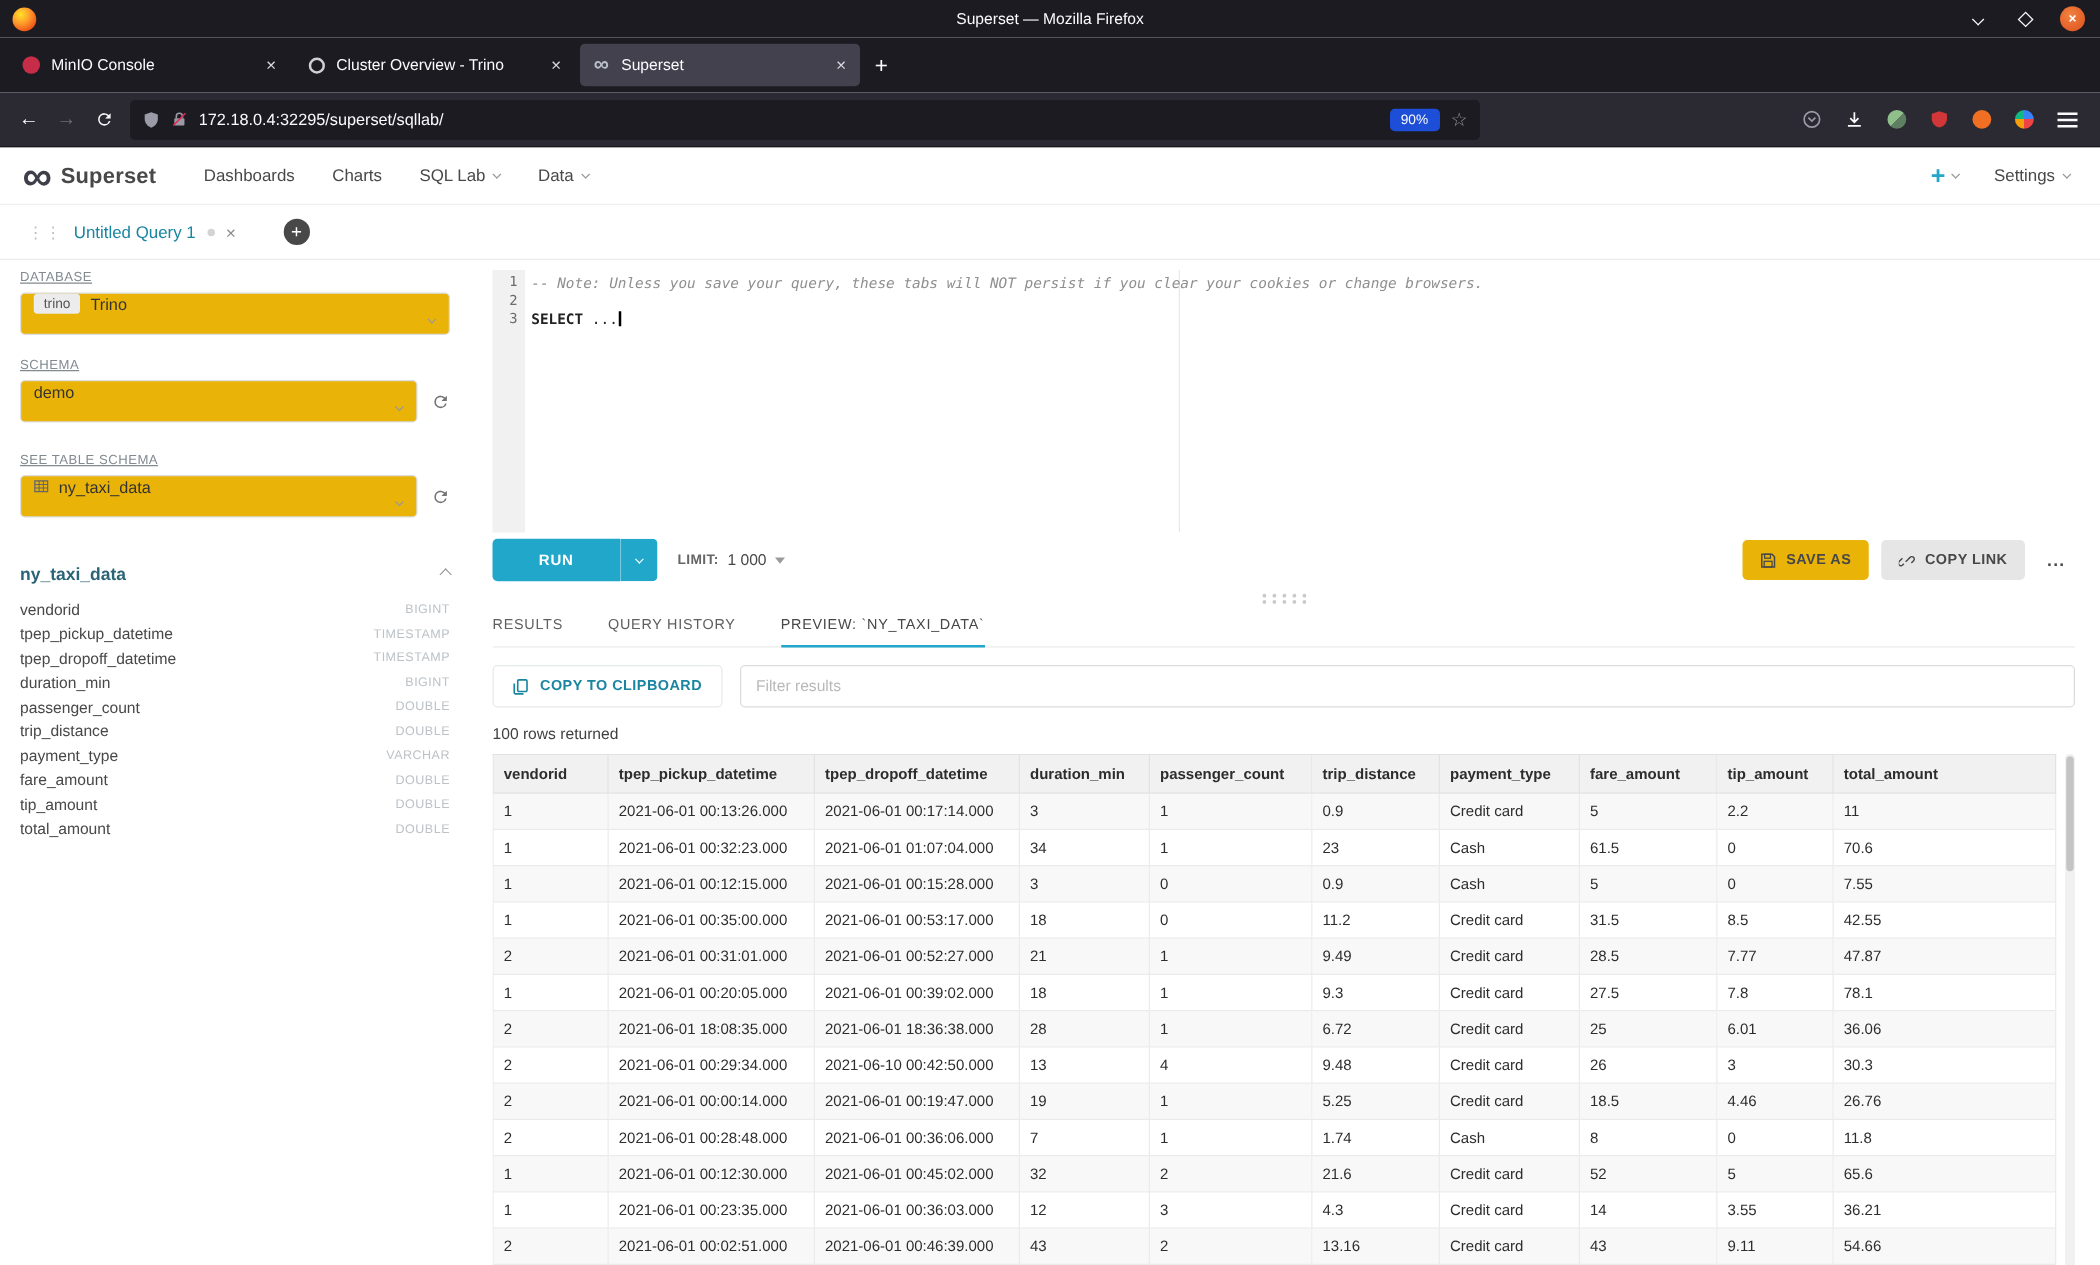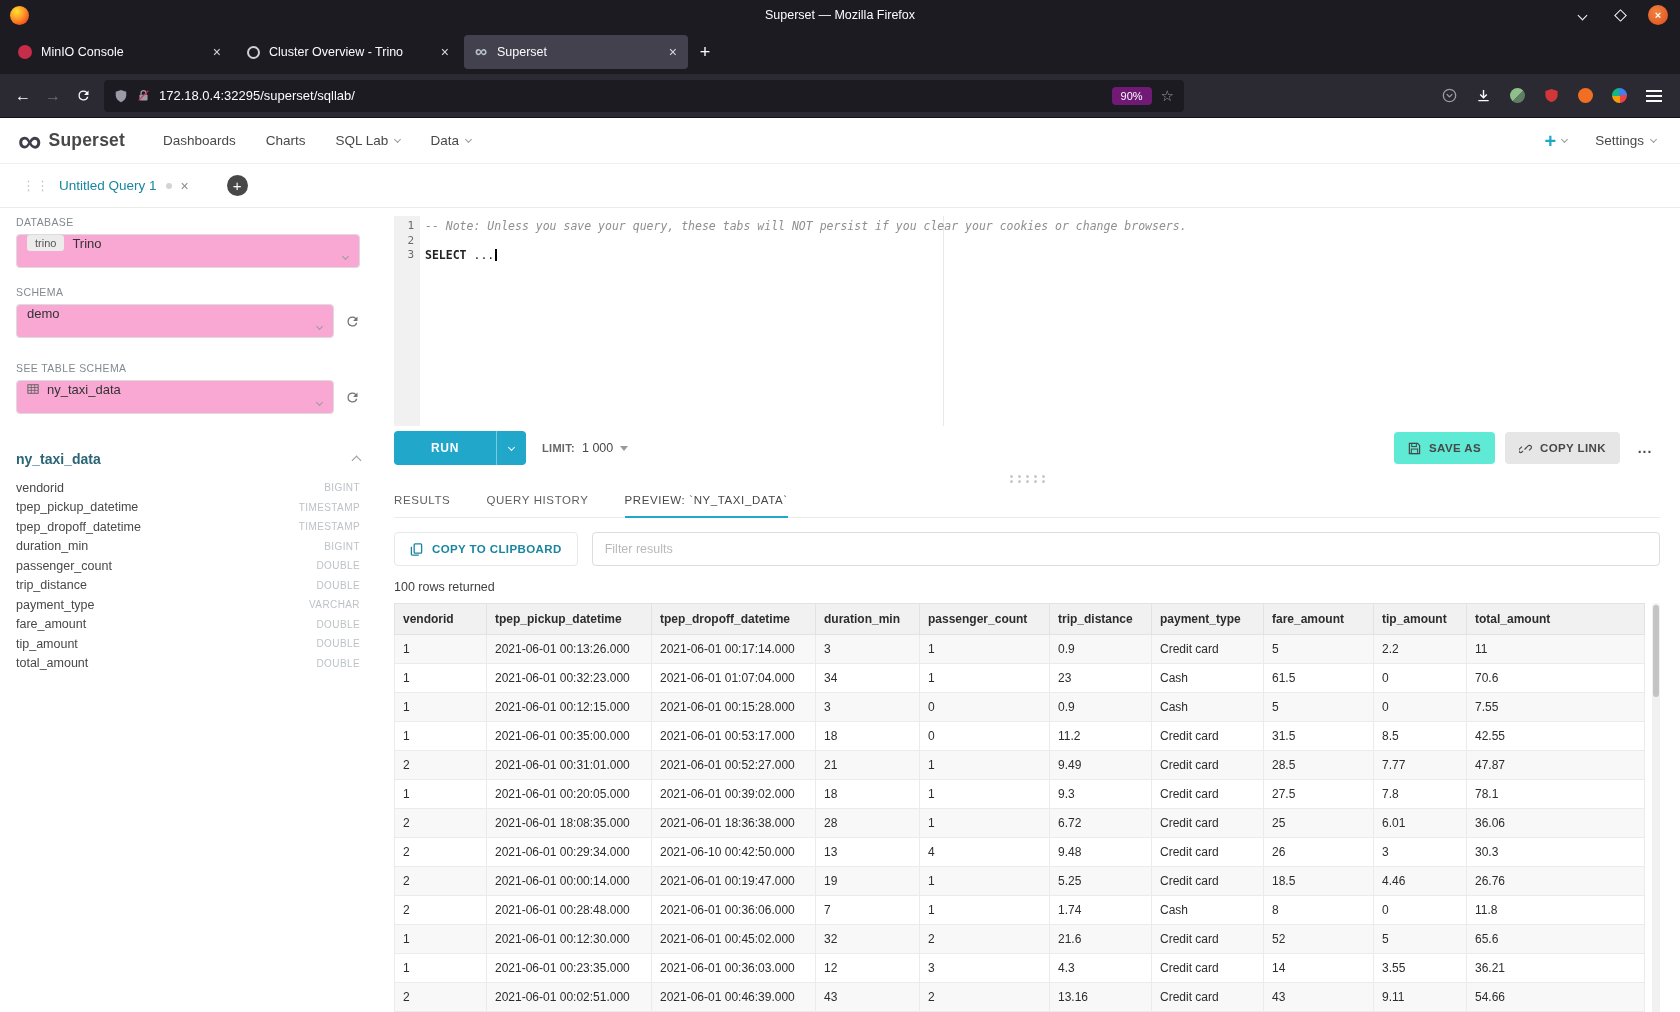--- a/index.html
+++ b/index.html
@@ -33,21 +33,21 @@
   .fav-superset { color:#b9c0c8; font-weight:bold; font-size:17px; line-height:10px; }
   .newtab { color:#fbfbfe; font-size:18px; width:30px; text-align:center; }
 
   .navbar { height:44px; background:#2b2a33; border-bottom:1px solid #141319; display:flex; align-items:center; padding:0 8px; }
   .navbtn { width:30px; height:30px; display:inline-flex; align-items:center; justify-content:center;
     color:#fbfbfe; font-size:16px; border-radius:4px; }
   .navbtn.dim { color:#6b6b74; }
   .urlbar { width:1080px; height:32px; margin-left:6px; background:#1c1b22; border-radius:4px;
     display:flex; align-items:center; padding:0 10px; gap:9px; }
   .url-text { color:#fbfbfe; font-size:13px; flex:1; white-space:nowrap; overflow:hidden; }
-  .zoom-pill { background:#701a75; color:#fbfbfe; font-size:11px; padding:3px 9px; border-radius:4px; }
+  .zoom-pill { background:#1d4ed8; color:#fbfbfe; font-size:11px; padding:3px 9px; border-radius:4px; }
   .star { color:#9b9ba7; font-size:15px; }
   .nav-right { margin-left:auto; display:flex; align-items:center; gap:19px; padding-right:10px; }
   .ext-green { width:15px; height:15px; border-radius:50%; background:linear-gradient(135deg,#8fbf8a 50%, #5e7f62 50%); }
   .ext-badger { width:15px; height:15px; border-radius:50%; background:#f06f23; }
   .ext-pinwheel { width:15px; height:15px; border-radius:50%;
     background:conic-gradient(#3b82f6 0 90deg, #ef4444 0 180deg, #f59e0b 0 270deg, #10b981 0 360deg); }
   .hamburger { width:16px; height:2px; background:#fbfbfe; position:relative; }
   .hamburger::before, .hamburger::after { content:""; position:absolute; left:0; width:16px; height:2px; background:#fbfbfe; }
   .hamburger::before { top:-5px; } .hamburger::after { top:5px; }
 
@@ -70,25 +70,25 @@
   .query-tab-title { color:#1985a0; font-size:13.5px; }
   .tab-state-dot { width:6px; height:6px; border:3px solid #d4d4d4; border-radius:50%; }
   .query-tab-close { color:#8c8c8c; font-size:14px; }
   .add-tab-btn { margin-left:28px; width:21px; height:21px; border-radius:50%; background:#484848; color:#fff;
     display:inline-flex; align-items:center; justify-content:center; font-size:15px; line-height:15px; }
 
   
   .main { display:flex; height:804px; }
 
   .sidebar { width:376px; flex:none; padding:8px 16px 0 16px; }
-  .side-label { font-size:10.5px; color:#818a8f; letter-spacing:0.4px; margin:0 0 6px; }
+  .side-label { font-size:10.5px; color:#818a8f; letter-spacing:0.4px; margin:0 0 6px;text-decoration:underline; }
   .side-label.mt1 { margin-top:18px; }
   .side-label.mt2 { margin-top:24px; }
   .select-row { display:flex; align-items:center; }
-  .select { position:relative; height:34px; border:1px solid #dcdcdc; border-radius:4px; background:#f9a8d4;
+  .select { position:relative; height:34px; border:1px solid #dcdcdc; border-radius:4px; background:#eab308;
     display:flex; align-items:center; gap:8px; padding:0 28px 16px 10px; }
   .select.w-full { width:344px; }
   .select.w-med { width:334px; }
   .sel-chev { position:absolute; right:11px; top:50%; margin-top:-6px; }
   .badge { background:#ececec; color:#555; font-size:11px; padding:2px 8px; border-radius:3px; }
   .sel-value { font-size:13px; color:#333; }
   .refresh-btn { margin-left:11px; display:inline-flex; }
 
   .table-panel { margin-top:36px; width:344px; }
   .panel-head { display:flex; align-items:center; justify-content:space-between; }
@@ -118,21 +118,21 @@
     letter-spacing:0.6px; border-radius:4px 0 0 4px; display:flex; align-items:center; justify-content:center; }
   .run-caret { width:30px; height:34px; background:#20a7c9; border-left:1px solid rgba(255,255,255,0.4);
     border-radius:0 4px 4px 0; display:flex; align-items:center; justify-content:center; }
   .limit-group { margin-left:16px; display:flex; align-items:center; gap:7px; }
   .limit-label { font-size:11px; font-weight:bold; color:#666; letter-spacing:0.3px; }
   .limit-value { font-size:12.5px; color:#484848; }
   .caret-down { width:0; height:0; border-left:4px solid transparent; border-right:4px solid transparent; border-top:5px solid #9a9a9a; }
   .toolbar-right { margin-left:auto; display:flex; align-items:center; gap:10px; }
   .btn-light { height:32px; display:inline-flex; align-items:center; gap:8px; padding:0 14px;
     border-radius:4px; font-size:11.5px; font-weight:bold; color:#484848; letter-spacing:0.4px; }
-  .btn-saveas { background:#5eead4; }
+  .btn-saveas { background:#eab308; }
   .btn-copylink { background:#e6e6e6; }
   .btn-more { width:30px; height:32px; display:inline-flex; align-items:center; justify-content:center;
     color:#484848; font-weight:bold; font-size:14px; letter-spacing:1px; }
 
   .resize-handle { height:12px; display:flex; align-items:center; justify-content:center; }
   .dots { width:3px; height:3px; border-radius:50%; background:#c9c9c9;
     box-shadow: 8px 0 0 #c9c9c9, 16px 0 0 #c9c9c9, 24px 0 0 #c9c9c9, 32px 0 0 #c9c9c9,
                 0 5px 0 #c9c9c9, 8px 5px 0 #c9c9c9, 16px 5px 0 #c9c9c9, 24px 5px 0 #c9c9c9, 32px 5px 0 #c9c9c9; }
 
   .south-tabs { height:36px; display:flex; gap:36px; border-bottom:1px solid #ececec; }

